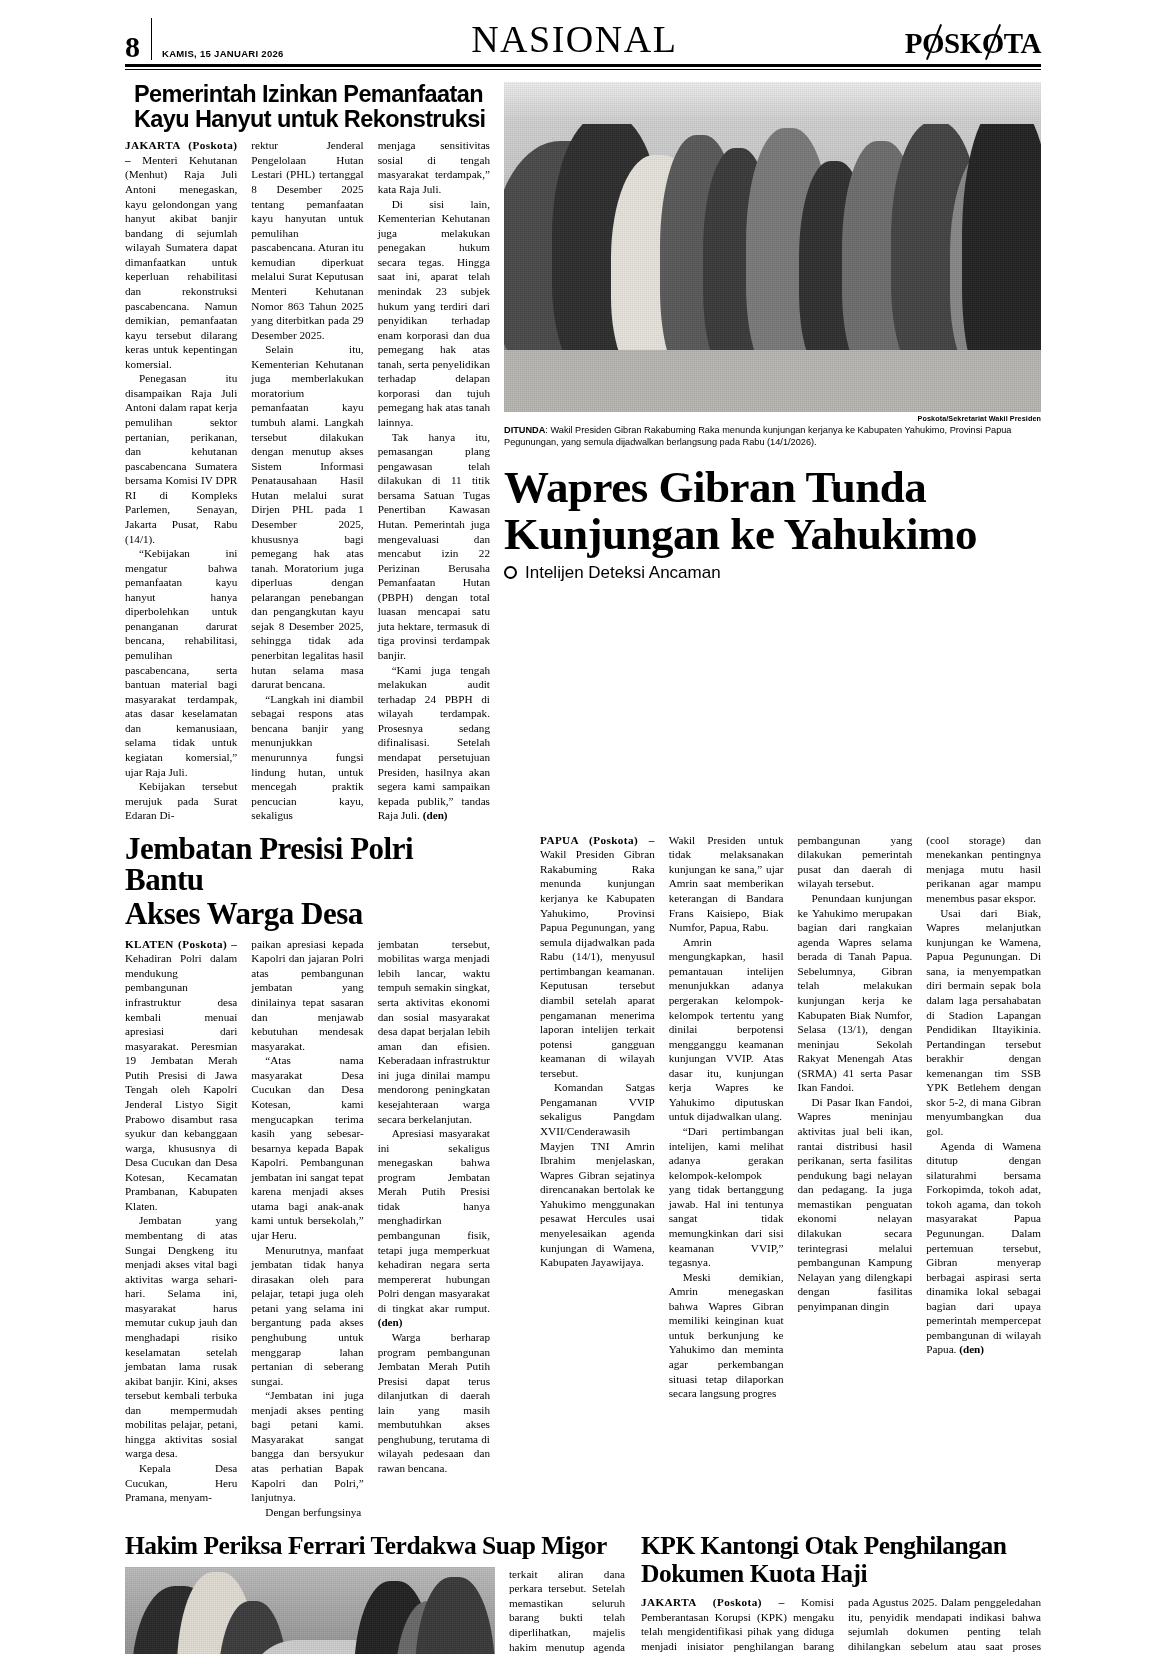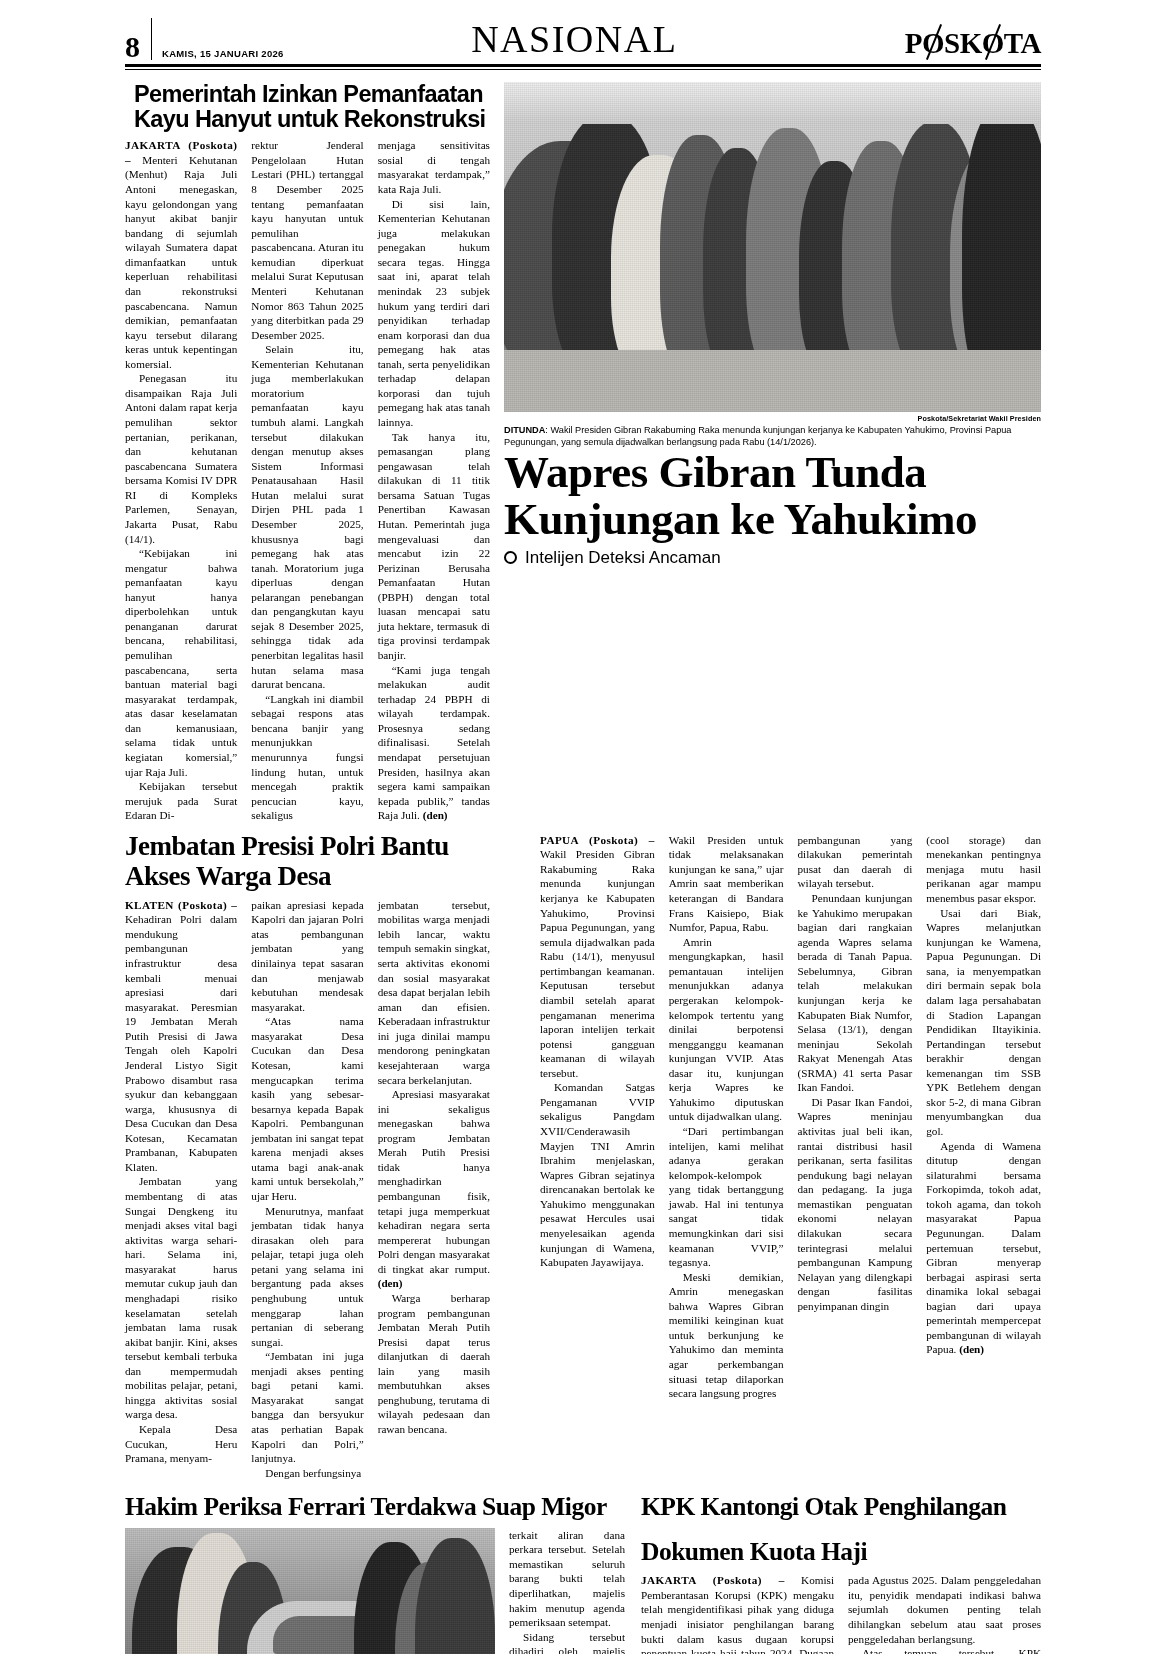--- a/index.html
+++ b/index.html
@@ -158,35 +158,35 @@
         <div class="blob" style="left:83%; top:20%; width:85px; height:235px; background:#888;"></div>
         <div class="blob" style="right:-2%; top:6%; width:90px; height:300px; background:#232323;"></div>
         <div style="position:absolute;left:0;right:0;bottom:0;height:62px;background:#b9b7b2;"></div>
         <div style="position:absolute;left:0;right:0;top:0;height:42px;background:linear-gradient(180deg,#efefef,#cfcfcf);"></div>
         <div class="grain"></div>
       </div>
       <div class="credit">Poskota/Sekretariat Wakil Presiden</div>
       <div class="caption">
         <b>DITUNDA</b><span>: Wakil Presiden Gibran Rakabuming Raka menunda kunjungan kerjanya ke Kabupaten Yahukimo, Provinsi Papua Pegunungan, yang semula dijadwalkan berlangsung pada Rabu (14/1/2026).</span>
       </div>
-      <div class="hl-serif" style="font-size:45px; margin-top:1px;">
+      <div class="hl-serif" style="font-size:45px; margin-top:16px;">
         <div>Wapres Gibran Tunda</div>
         <div style="margin-top:2px;">Kunjungan ke Yahukimo</div>
       </div>
       <div class="bullet-kicker">
         <span class="ring"></span>
         <span>Intelijen Deteksi Ancaman</span>
       </div>
     </div>
   </div>
 
   <div style="display:flex; gap:14px; margin-top:10px;">
 
     <div style="width:365px; flex:0 0 365px;">
-      <div class="hl-serif" style="font-size:27px;">
+      <div class="hl-serif" style="font-size:31px;">
         <div>Jembatan Presisi Polri Bantu</div>
         <div style="margin-top:3px;">Akses Warga Desa</div>
       </div>
       <div class="cols" style="margin-top:8px;">
         <div class="col body-col">
           <p class="first"><span class="lead">KLATEN (Poskota) –</span> <span>Kehadiran Polri dalam mendukung pembangunan infrastruktur desa kembali menuai apresiasi dari masyarakat. Peresmian 19 Jembatan Merah Putih Presisi di Jawa Tengah oleh Kapolri Jenderal Listyo Sigit Prabowo disambut rasa syukur dan kebanggaan warga, khususnya di Desa Cucukan dan Desa Kotesan, Kecamatan Prambanan, Kabupaten Klaten.</span></p>
           <p>Jembatan yang membentang di atas Sungai Dengkeng itu menjadi akses vital bagi aktivitas warga sehari-hari. Selama ini, masyarakat harus memutar cukup jauh dan menghadapi risiko keselamatan setelah jembatan lama rusak akibat banjir. Kini, akses tersebut kembali terbuka dan mempermudah mobilitas pelajar, petani, hingga aktivitas sosial warga desa.</p>
           <p>Kepala Desa Cucukan, Heru Pramana, menyam-</p>
         </div>
         <div class="col body-col">
@@ -256,21 +256,21 @@
           <p>Sidang tersebut dihadiri oleh majelis hakim, panitera pengganti, jaksa penuntut umum, kuasa hukum, serta tim penasihat hukum.</p>
 
         </div>
       </div>
 
     </div>
 
     <div style="flex:1; min-width:0;">
       <div class="hl-serif" style="font-size:25.5px;">
         <div>KPK Kantongi Otak Penghilangan</div>
-        <div style="margin-top:19px;">Dokumen Kuota Haji</div>
+        <div style="margin-top:2px;">Dokumen Kuota Haji</div>
       </div>
       <div class="cols" style="margin-top:9px;">
         <div class="col body-col">
           <p class="first"><span class="lead">JAKARTA (Poskota) –</span> <span>Komisi Pemberantasan Korupsi (KPK) mengaku telah mengidentifikasi pihak yang diduga menjadi inisiator penghilangan barang bukti dalam kasus dugaan korupsi penentuan kuota haji tahun 2024. Dugaan tersebut muncul saat penyidik melakukan penggeledahan di kantor biro perjalanan haji Maktour Travel yang berlokasi di Jakarta Timur.</span></p>
 
         </div>
         <div class="col body-col">
           <p class="first">pada Agustus 2025. Dalam penggeledahan itu, penyidik mendapati indikasi bahwa sejumlah dokumen penting telah dihilangkan sebelum atau saat proses penggeledahan berlangsung.</p>
           <p>Atas temuan tersebut, KPK menyatakan tidak menutup kemungkinan menjerat pihak-pihak yang terbukti menghalangi proses penyidikan dengan pasal obstruction of justice. Budi menegaskan, penyidik tidak akan ragu menindak siapa pun, termasuk pihak swasta, yang dianggap merintangi penegakan hukum.</p>
 

